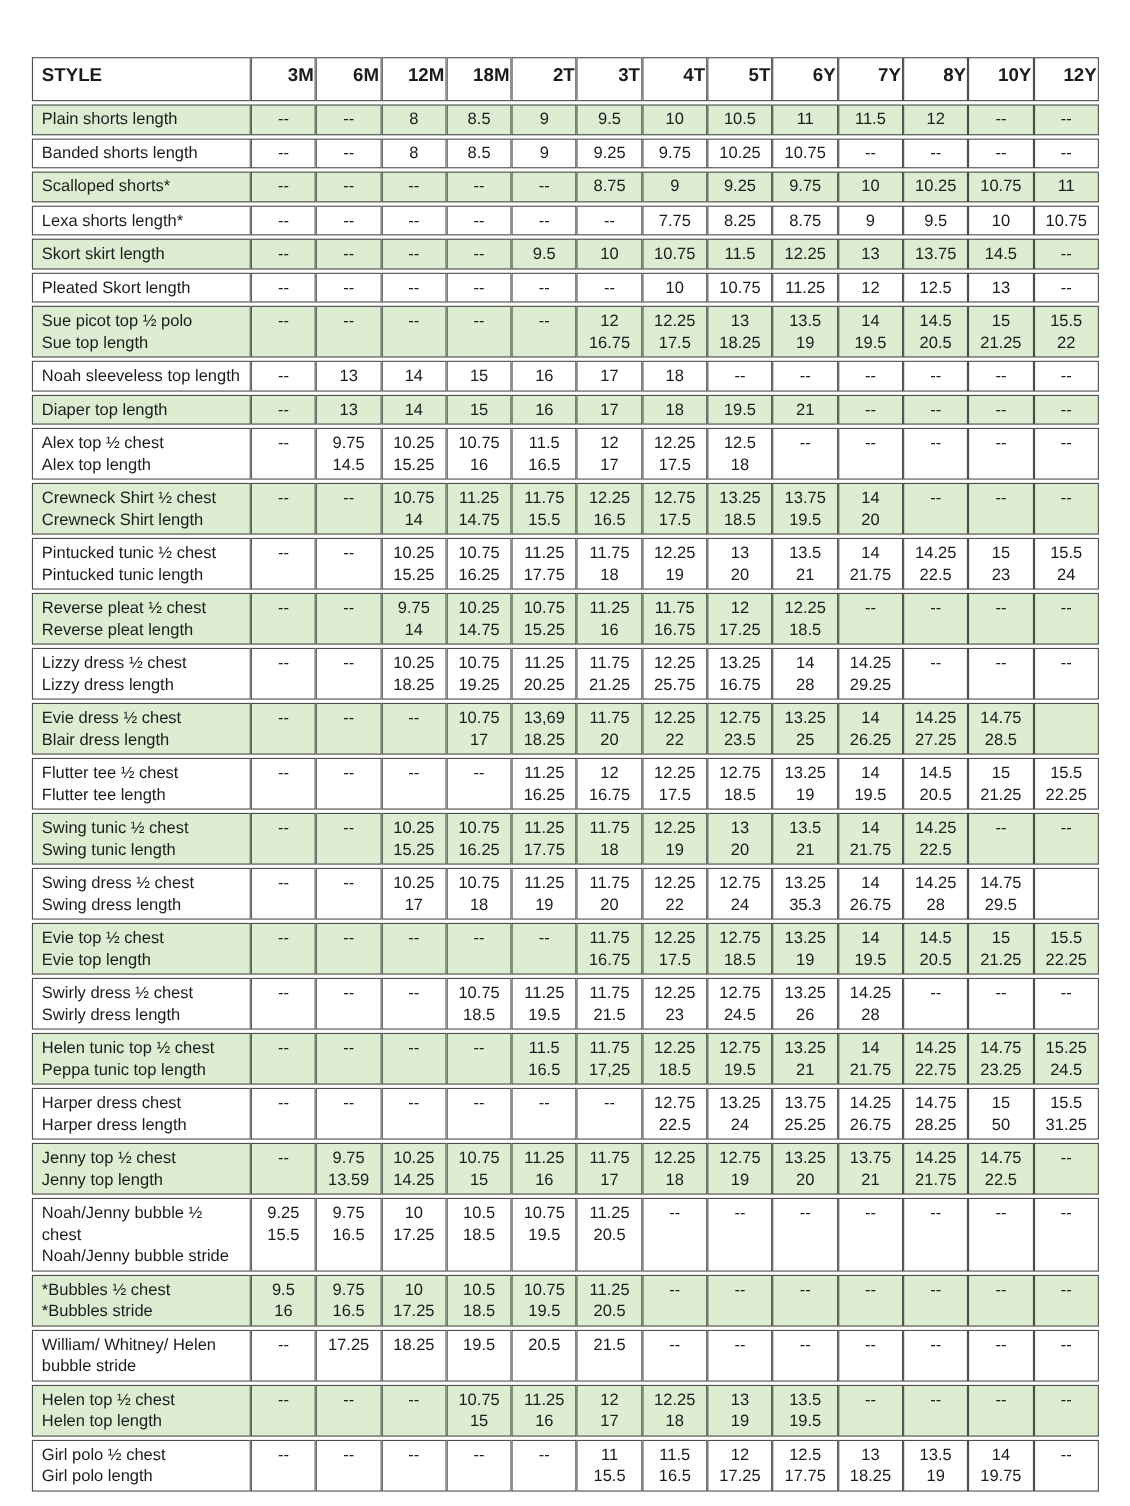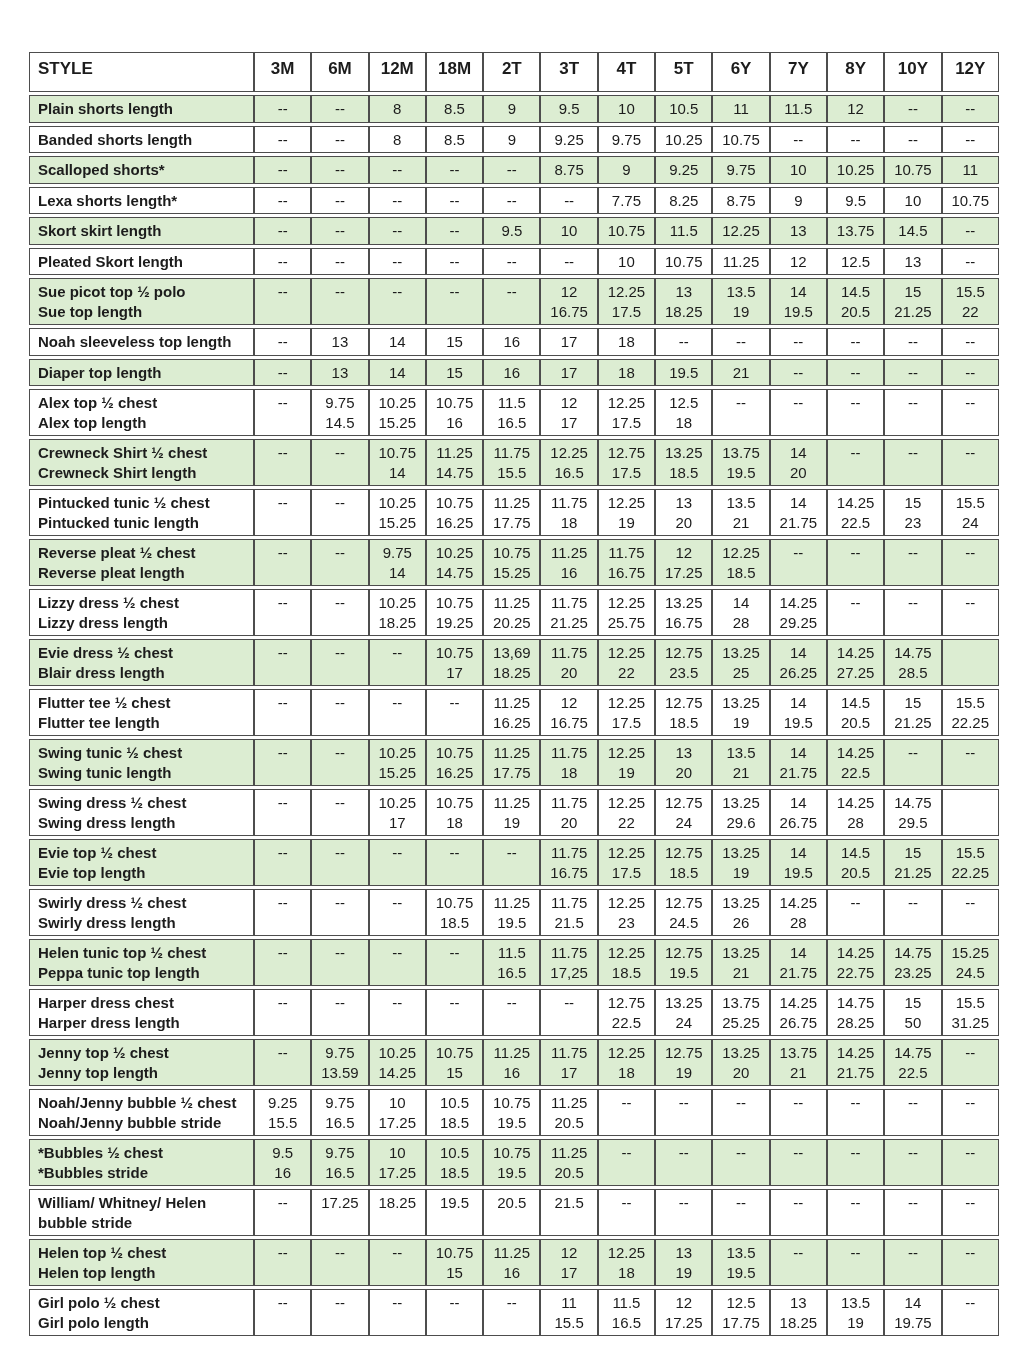--- a/index.html
+++ b/index.html
@@ -23,44 +23,43 @@
   }
   th, td {
     border: 1px solid var(--border-color, #4d4d4d);
     box-sizing: border-box;
     overflow: hidden;
   }
   thead th {
     background: #ffffff;
     font-weight: bold;
     font-size: 17px;
-    text-align: center;
+    text-align: right;
     vertical-align: top;
     padding: 6px 1px 12px 1px;
     line-height: 20px;
   }
   thead th.style-col {
     text-align: left;
     padding-left: 8px;
   }
   .style-col {
-    width: 225px;
+    width: 199px;
   }
   tbody td {
     font-size: 15px;
     text-align: center;
     vertical-align: top;
     padding: 3px 1px;
     line-height: 19.5px;
   }
   tbody td.style-col {
     text-align: left;
     padding-left: 8px;
     padding-right: 4px;
-    font-weight: bold;
   }
   tbody td div {
     min-height: 19.5px;
   }
   tr.green td { background: var(--row-green, #dcedd2); }
   tr.white td { background: #ffffff; }
 </style>
 </head>
 <body>
 
@@ -946,21 +945,21 @@
           <td>
             <div>12.25</div>
             <div>22</div>
           </td>
           <td>
             <div>12.75</div>
             <div>24</div>
           </td>
           <td>
             <div>13.25</div>
-            <div>29.6</div>
+            <div>35.3</div>
           </td>
           <td>
             <div>14</div>
             <div>26.75</div>
           </td>
           <td>
             <div>14.25</div>
             <div>28</div>
           </td>
           <td>

